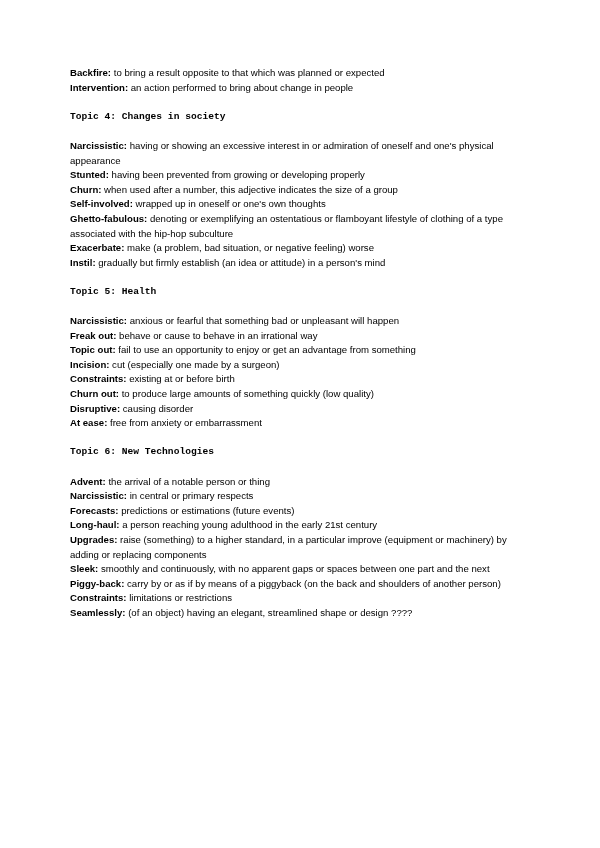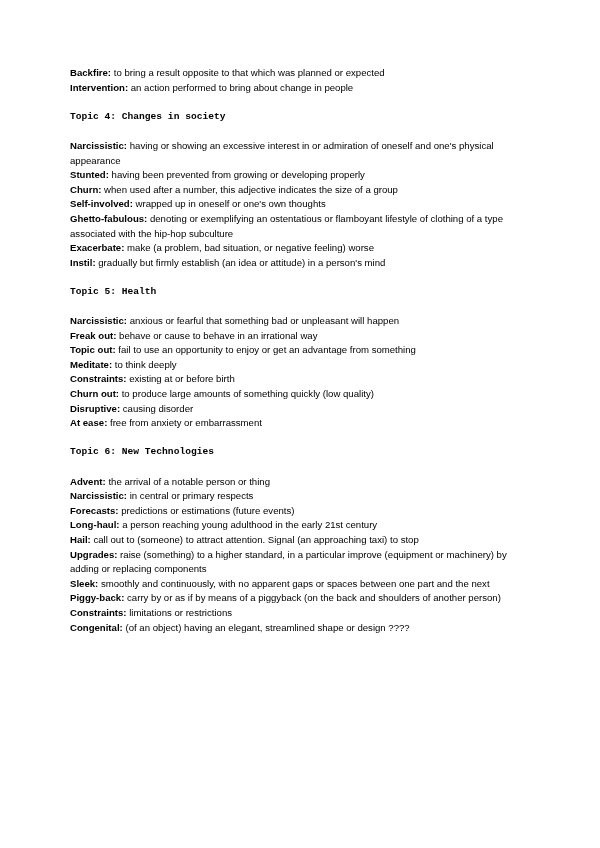--- a/index.html
+++ b/index.html
@@ -51,30 +51,29 @@
       <p class="entry"><strong>Stunted:</strong> having been prevented from growing or developing properly</p>
       <p class="entry"><strong>Churn:</strong> when used after a number, this adjective indicates the size of a group</p>
       <p class="entry"><strong>Self-involved:</strong> wrapped up in oneself or one's own thoughts</p>
       <p class="entry"><strong>Ghetto-fabulous:</strong> denoting or exemplifying an ostentatious or flamboyant lifestyle of clothing of a type associated with the hip-hop subculture</p>
       <p class="entry"><strong>Exacerbate:</strong> make (a problem, bad situation, or negative feeling) worse</p>
       <p class="entry"><strong>Instil:</strong> gradually but firmly establish (an idea or attitude) in a person's mind</p>
       <p class="heading">Topic 5: Health</p>
       <p class="entry"><strong>Narcissistic:</strong> anxious or fearful that something bad or unpleasant will happen</p>
       <p class="entry"><strong>Freak out:</strong> behave or cause to behave in an irrational way</p>
       <p class="entry"><strong>Topic out:</strong> fail to use an opportunity to enjoy or get an advantage from something</p>
-      <p class="entry"><strong>Meditate:</strong> to think deeply</p>
+      <p class="entry"><strong>Incision:</strong> cut (especially one made by a surgeon)</p>
       <p class="entry"><strong>Constraints:</strong> existing at or before birth</p>
       <p class="entry"><strong>Churn out:</strong> to produce large amounts of something quickly (low quality)</p>
       <p class="entry"><strong>Disruptive:</strong> causing disorder</p>
       <p class="entry"><strong>At ease:</strong> free from anxiety or embarrassment</p>
       <p class="heading">Topic 6: New Technologies</p>
       <p class="entry"><strong>Advent:</strong> the arrival of a notable person or thing</p>
       <p class="entry"><strong>Narcissistic:</strong> in central or primary respects</p>
       <p class="entry"><strong>Forecasts:</strong> predictions or estimations (future events)</p>
       <p class="entry"><strong>Long-haul:</strong> a person reaching young adulthood in the early 21st century</p>
-      <p class="entry"><strong>Hail:</strong> call out to (someone) to attract attention. Signal (an approaching taxi) to stop</p>
       <p class="entry"><strong>Upgrades:</strong> raise (something) to a higher standard, in a particular improve (equipment or machinery) by adding or replacing components</p>
       <p class="entry"><strong>Sleek:</strong> smoothly and continuously, with no apparent gaps or spaces between one part and the next</p>
       <p class="entry"><strong>Piggy-back:</strong> carry by or as if by means of a piggyback (on the back and shoulders of another person)</p>
       <p class="entry"><strong>Constraints:</strong> limitations or restrictions</p>
-      <p class="entry"><strong>Congenital:</strong> (of an object) having an elegant, streamlined shape or design ????</p>
+      <p class="entry"><strong>Seamlessly:</strong> (of an object) having an elegant, streamlined shape or design ????</p>
     </div>
 </div>
 
 </body></html>

